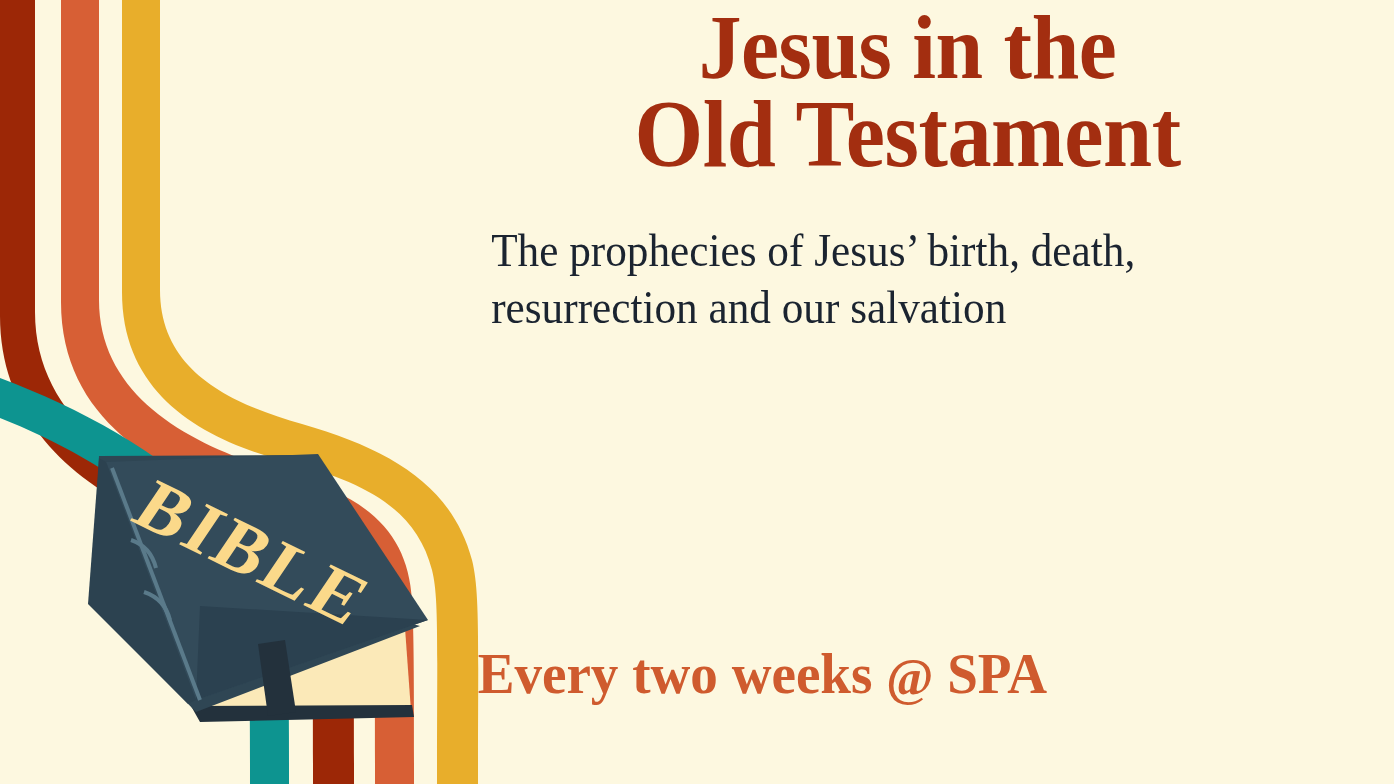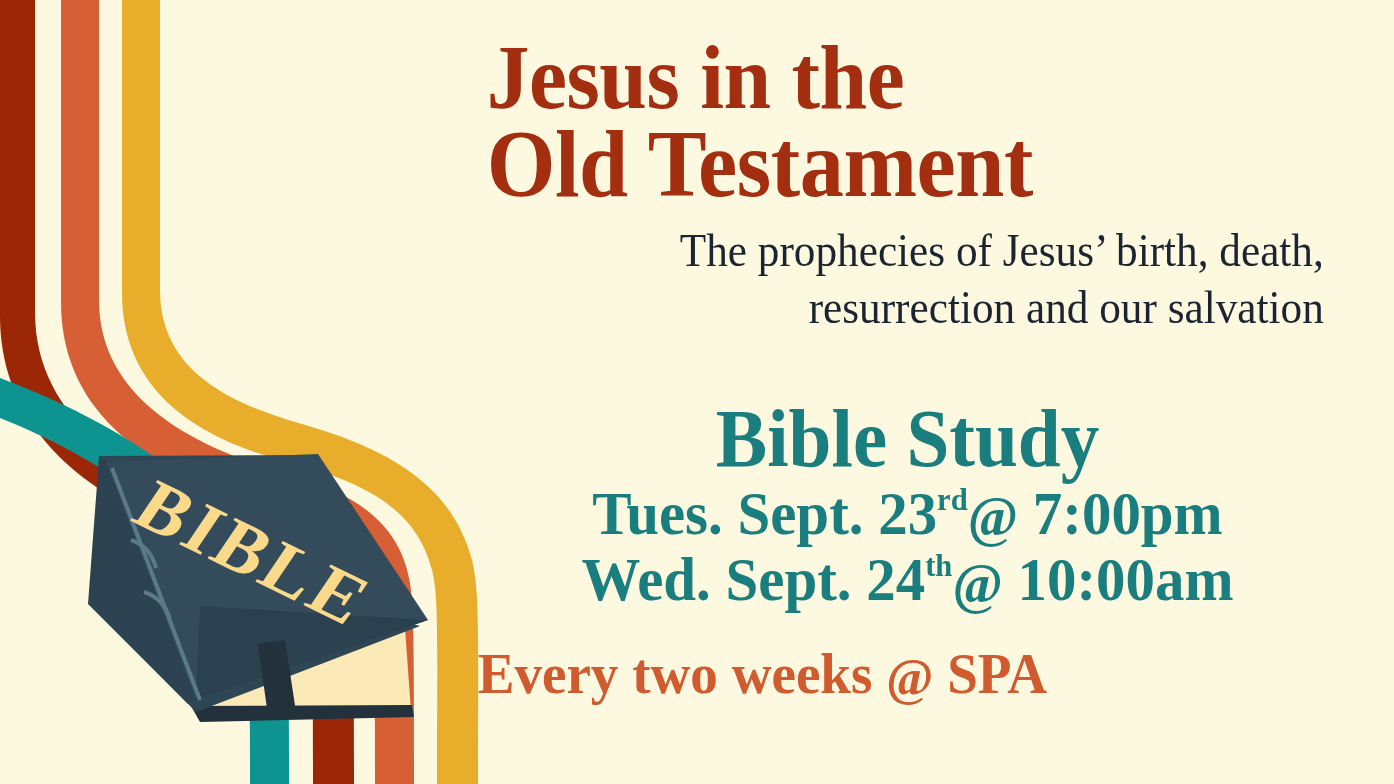--- a/index.html
+++ b/index.html
@@ -30,43 +30,44 @@
   #content {
     position: absolute;
     left: 455px;
     top: 0;
     width: 905px;
     height: 784px;
   }
 
   .title-block {
     position: absolute;
-    top: 34px;
-    left: 0;
-    width: 905px;
+    top: 4px;
+    left: 0;
+    width: 905px;
+    text-align: center;
     font-family: Liberation Serif, serif;
   }
   .title-line {
     display: block;
     color: #A32E10;
     font-weight: 700;
     font-size: 92px;
     line-height: 0.94;
     letter-spacing: -0.5px;
     transform: scaleX(0.93);
     white-space: nowrap;
   }
   .title-line.line2 { font-size: 95px; }
 
   .subtitle-block {
     position: absolute;
     top: 222px;
     left: 0;
     width: 905px;
-    text-align: right;
+    text-align: left;
   }
   .subtitle-line {
     display: block;
     color: #1B2430;
     font-weight: 400;
     font-size: 47px;
     line-height: 1.22;
     transform: scaleX(0.92);
     white-space: nowrap;
   }
@@ -243,26 +244,19 @@
     <div class="title-block">
       <span class="title-line line1">Jesus in the</span>
       <span class="title-line line2">Old Testament</span>
     </div>
 
     <div class="subtitle-block">
       <span class="subtitle-line">The prophecies of Jesus’ birth, death,</span>
       <span class="subtitle-line">resurrection and our salvation</span>
     </div>
 
-    <div class="study-block">
-      <span class="study-heading">Bible Study</span>
-
-      <span class="study-line"><span>Tues. Sept. 23</span><span class="ord">rd</span><span class="at-circle">@</span><span>&nbsp;</span><span>7:00pm</span></span>
-
-      <span class="study-line"><span>Wed. Sept. 24</span><span class="ord">th</span><span class="at-circle">@</span><span>&nbsp;</span><span>10:00am</span></span>
-    </div>
 
     <div class="footer-block">
       <span class="footer-line"><span>Every two weeks</span><span>&nbsp;</span><span class="at-circle">@</span><span>&nbsp;</span><span>SPA</span></span>
     </div>
 
   </div>
 </div>
 
 </body></html>

